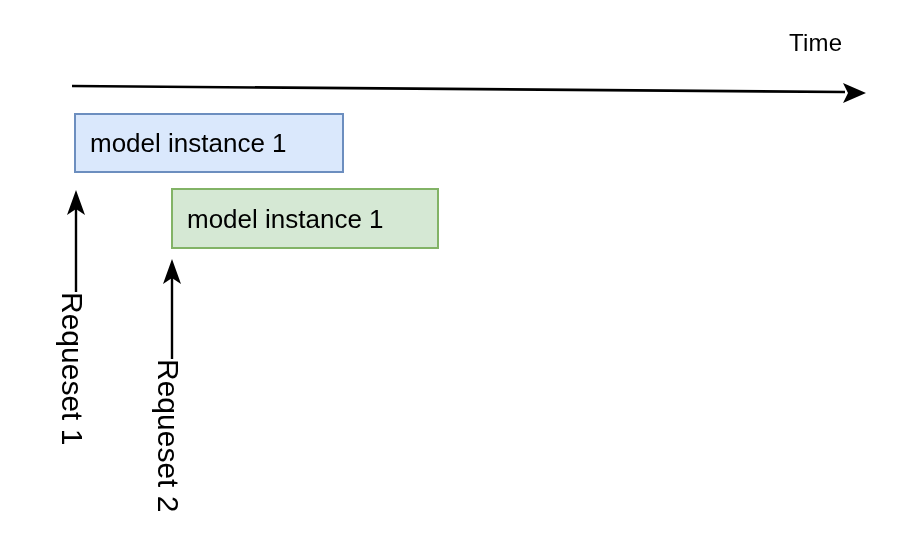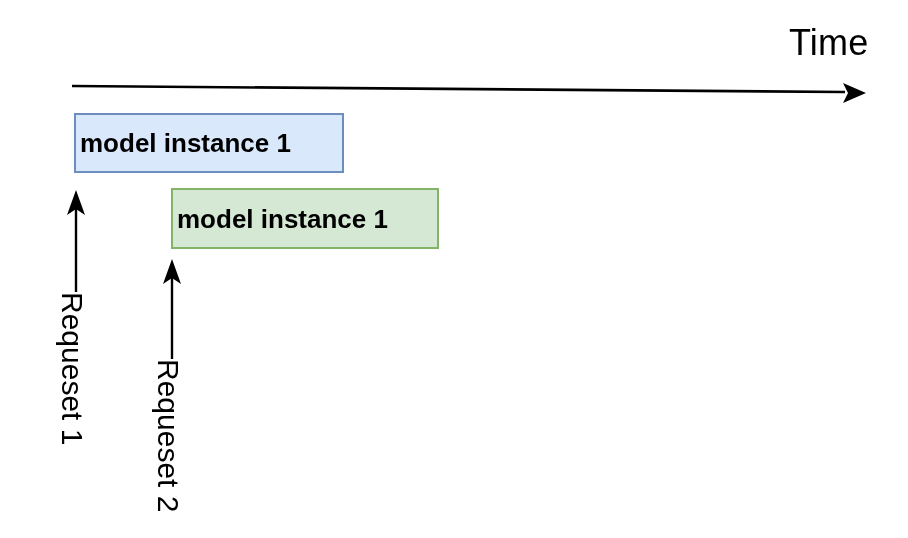--- a/index.html
+++ b/index.html
@@ -23,21 +23,21 @@
     top: 0;
     width: 908px;
     height: 538px;
   }
 
   
   .time-label {
     position: absolute;
     left: 789px;
     top: 26px;
-    font-size: 36px;
+    font-size: 24px;
     line-height: 34px;
     letter-spacing: 0.2px;
     white-space: nowrap;
     color: #000;
   }
 
   
   .arrow-layer {
     position: absolute;
     left: 0;
@@ -53,22 +53,21 @@
     box-sizing: border-box;
     border-style: solid;
     border-width: 2px;
     display: flex;
     align-items: center;
     font-size: 26px;
     line-height: 30px;
     white-space: nowrap;
   }
   .instance-box .box-label {
-    padding-left: 4px;
-    font-weight: bold;
+    padding-left: 14px;
   }
 
   #box-model-instance-1 {
     left: 74px;
     top: 113px;
     width: 270px;
     height: 60px;
     background: #dae8fc;
     border-color: #6c8ebf;
   }

